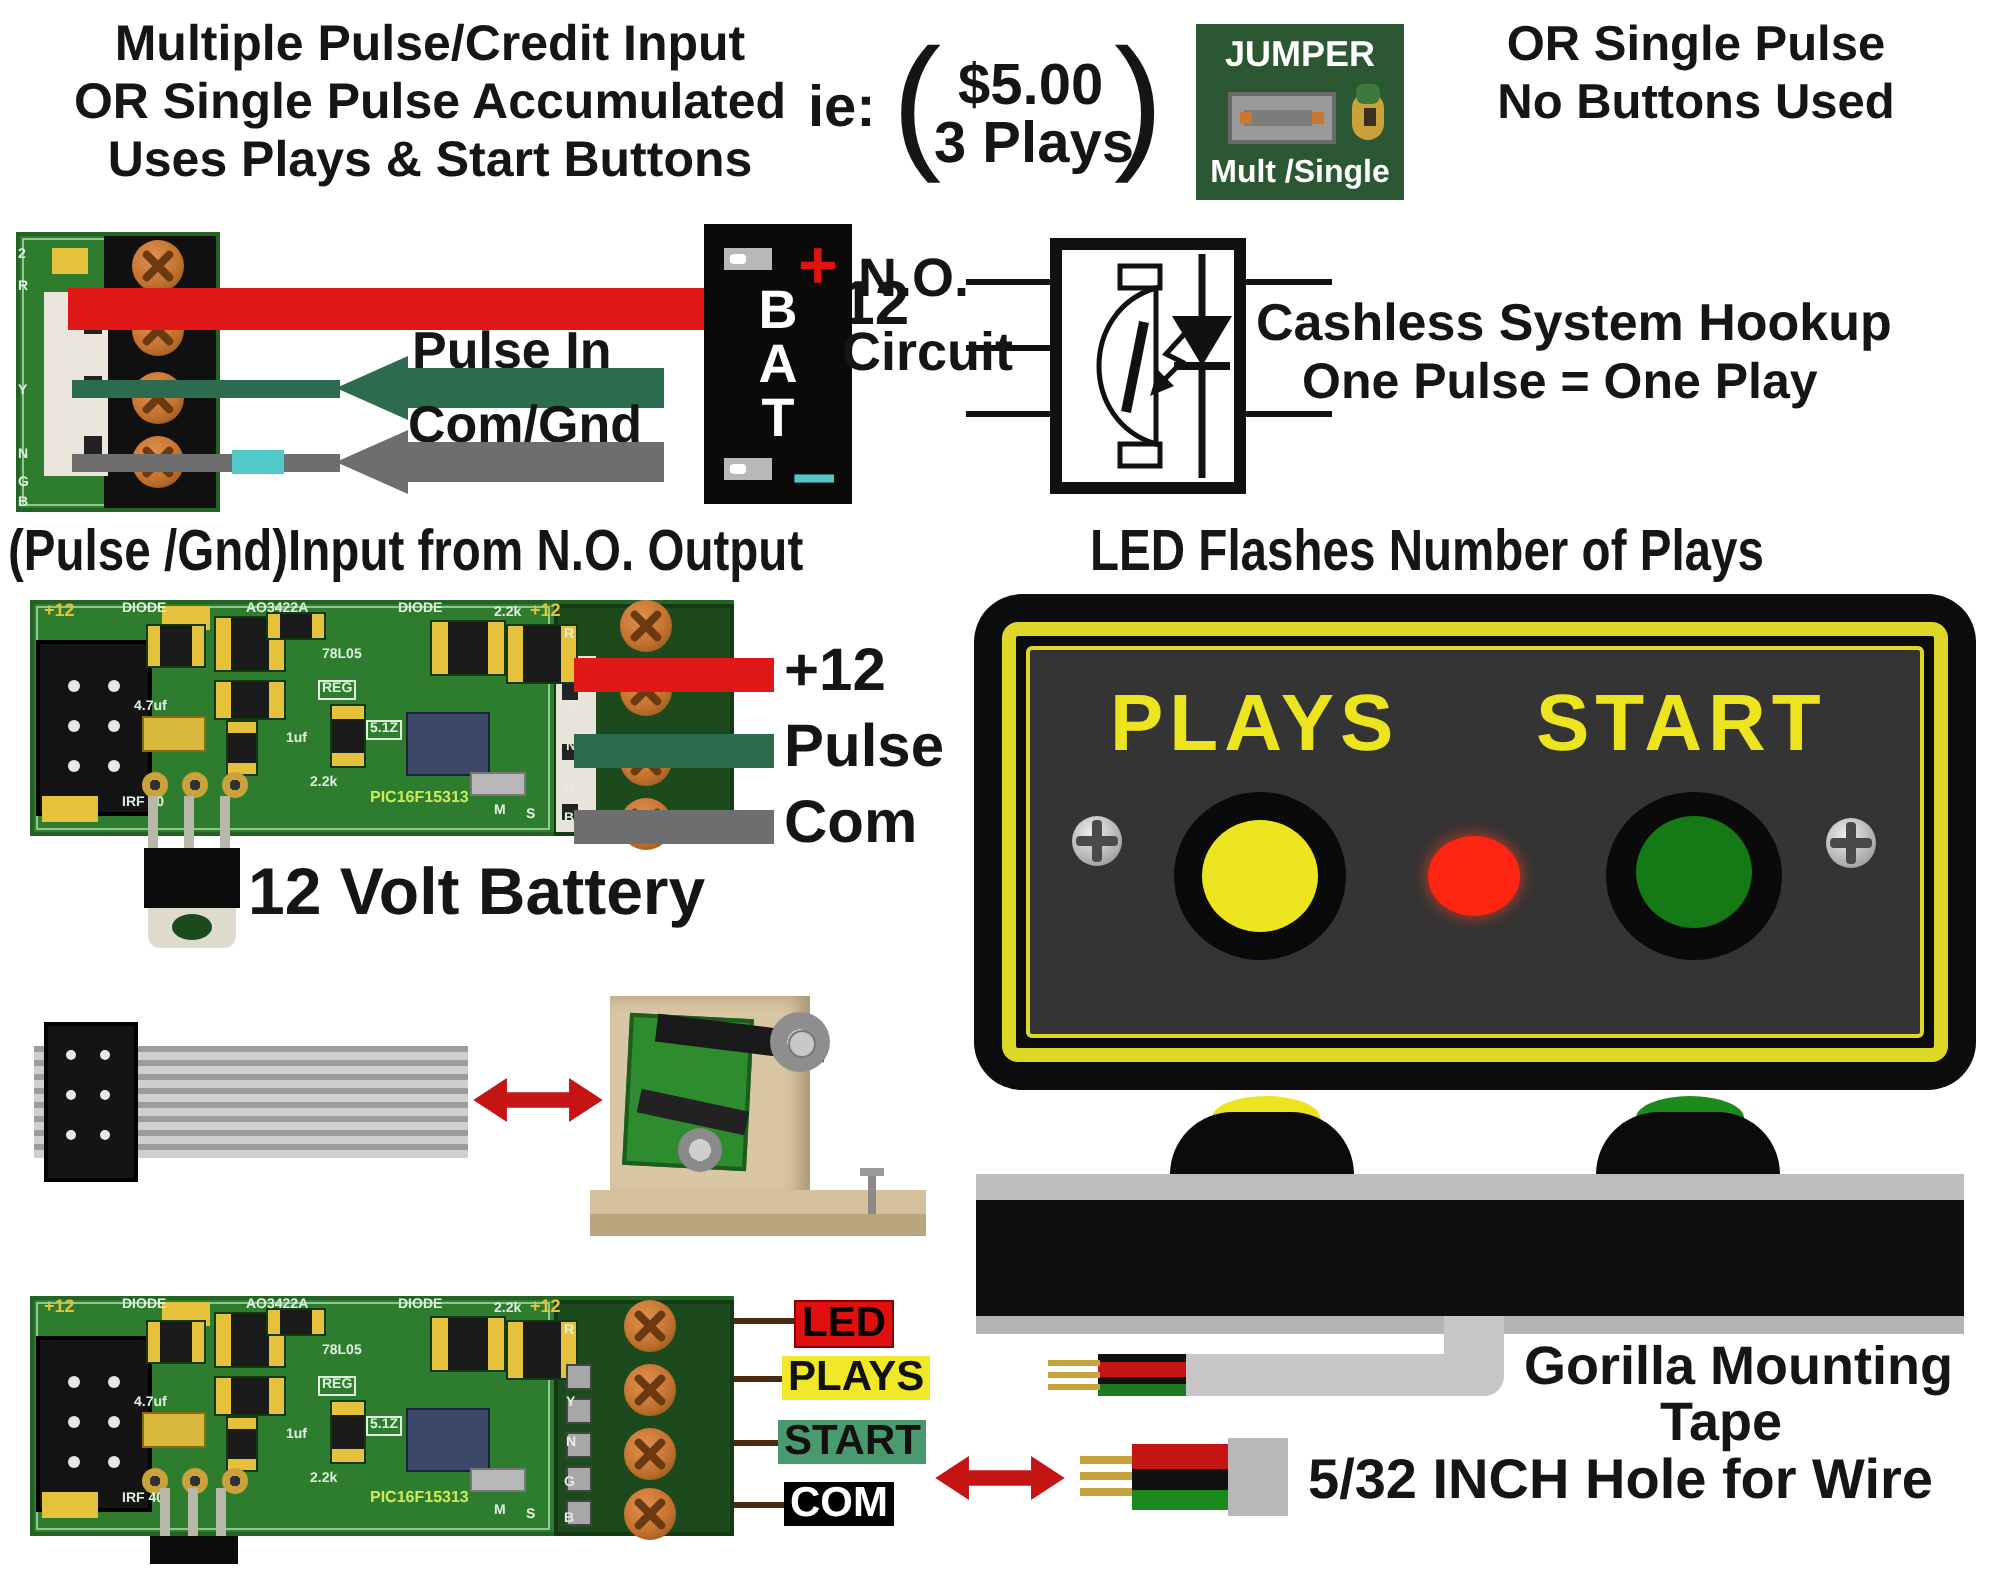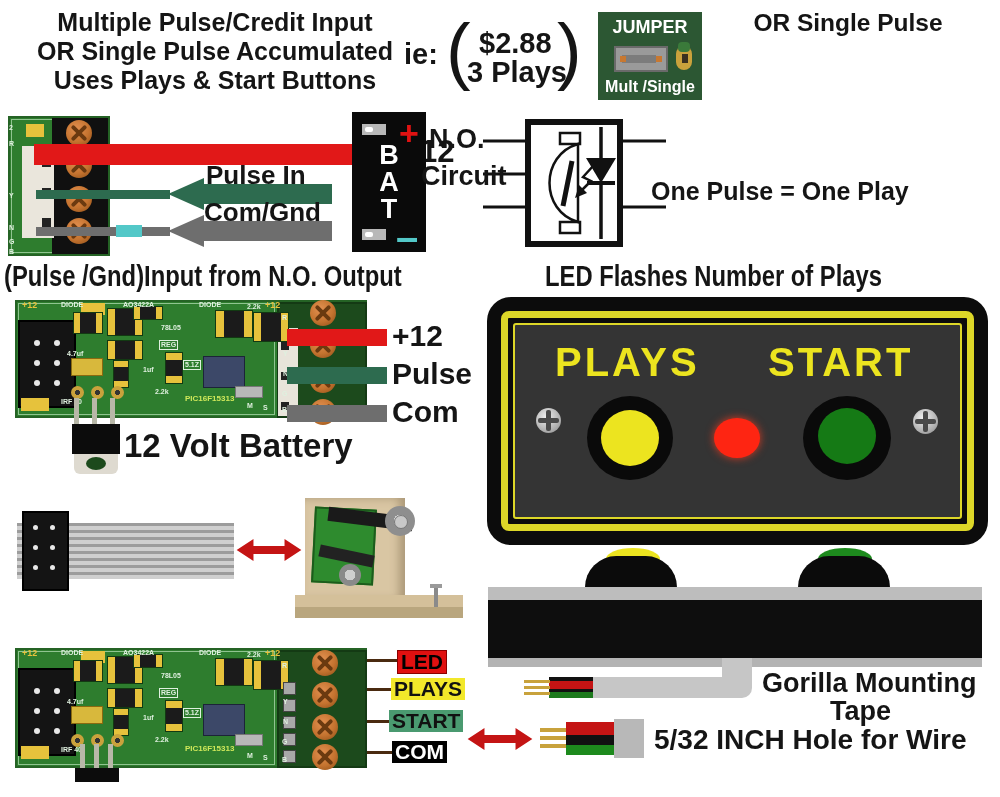--- a/index.html
+++ b/index.html
@@ -48,39 +48,40 @@
 <div class="canvas">
 
   <div class="abs ctr" style="left:10px;top:8px;width:410px;font-size:25px;line-height:29px;">
     <div>Multiple Pulse/Credit Input</div>
     <div>OR Single Pulse Accumulated</div>
     <div>Uses Plays &amp; Start Buttons</div>
   </div>
 
   <span class="abs" style="left:404px;top:38px;font-size:29px;">ie:</span>
   <span class="abs paren" style="left:446px;top:16px;">(</span>
-  <span class="abs" style="left:479px;top:27px;font-size:29px;">$2.88</span>
+  <span class="abs" style="left:479px;top:27px;font-size:29px;">$5.00</span>
   <span class="abs" style="left:467px;top:56px;font-size:29px;">3 Plays</span>
   <span class="abs paren" style="left:557px;top:16px;">)</span>
 
   <div class="abs" style="left:598px;top:12px;width:104px;height:88px;background:#2c5733;">
     <div class="abs ctr" style="left:0;top:5px;width:104px;font-size:18px;color:#fff;">JUMPER</div>
     <div class="abs" style="left:16px;top:34px;width:50px;height:22px;background:#9a9a9a;border:2px solid #6a6a6a;">
       <div class="abs" style="left:6px;top:7px;width:34px;height:8px;background:#7c7c7c;"></div>
       <div class="abs" style="left:4px;top:8px;width:6px;height:6px;background:#c87830;"></div>
       <div class="abs" style="left:40px;top:8px;width:6px;height:6px;background:#c87830;"></div>
     </div>
     <div class="abs" style="left:78px;top:34px;width:16px;height:24px;border-radius:8px;background:#caa23c;"></div>
     <div class="abs" style="left:80px;top:30px;width:12px;height:10px;border-radius:4px;background:#3a7a3a;"></div>
     <div class="abs" style="left:84px;top:42px;width:6px;height:9px;background:#3a3020;"></div>
     <div class="abs ctr" style="left:0;bottom:4px;width:104px;font-size:16px;color:#fff;">Mult /Single</div>
   </div>
 
   <div class="abs ctr" style="left:700px;top:8px;width:296px;font-size:24.5px;line-height:29px;">
     <div>OR Single Pulse</div>
+    <div>No Buttons Used</div>
   </div>
 
   <div class="pcb" style="left:8px;top:116px;width:102px;height:140px;">
     <div class="pcb-frame"></div>
     <div class="abs" style="left:44px;top:2px;width:56px;height:136px;background:#101010;"></div>
     <div class="screw" style="left:58px;top:4px;"></div>
     <div class="screw" style="left:58px;top:36px;"></div>
     <div class="screw" style="left:58px;top:70px;"></div>
     <div class="screw" style="left:58px;top:102px;"></div>
     <div class="pad" style="left:18px;top:8px;width:18px;height:13px;"></div>
@@ -142,20 +143,21 @@
       <line x1="181" y1="14" x2="181" y2="45" stroke-width="3.5"></line>
       <polygon points="166,45 196,45 181,70" fill="#111" stroke="none"></polygon>
       <line x1="167" y1="70" x2="195" y2="70" stroke-width="4"></line>
       <line x1="181" y1="70" x2="181" y2="126" stroke-width="3.5"></line>
       <line x1="199" y1="28" x2="246" y2="28"></line>
         <line x1="199" y1="94" x2="246" y2="94"></line>
     </g>
   </svg>
   <span class="abs" style="left:429px;top:124px;font-size:27px;">N.O.</span>
   <span class="abs" style="left:421px;top:161px;font-size:27px;">Circuit</span>
+  <span class="abs" style="left:628px;top:146px;font-size:26px;">Cashless System Hookup</span>
   <span class="abs" style="left:651px;top:177px;font-size:25px;">One Pulse = One Play</span>
 
   <span class="hdr-sm cond" style="left:4px;top:261px;">(Pulse /Gnd)Input from  N.O. Output</span>
   <span class="hdr-sm cond" style="left:545px;top:261px;">LED Flashes Number of Plays</span>
 
   <div class="pcb" style="left:15px;top:300px;width:352px;height:118px;">
     <div class="term" style="left:262px;top:2px;width:90px;height:116px;"></div>
     <div class="pcb-frame" style="right:92px;"></div>
     <div class="screw" style="left:295px;top:0px;"></div>
     <div class="screw" style="left:295px;top:32px;"></div>

